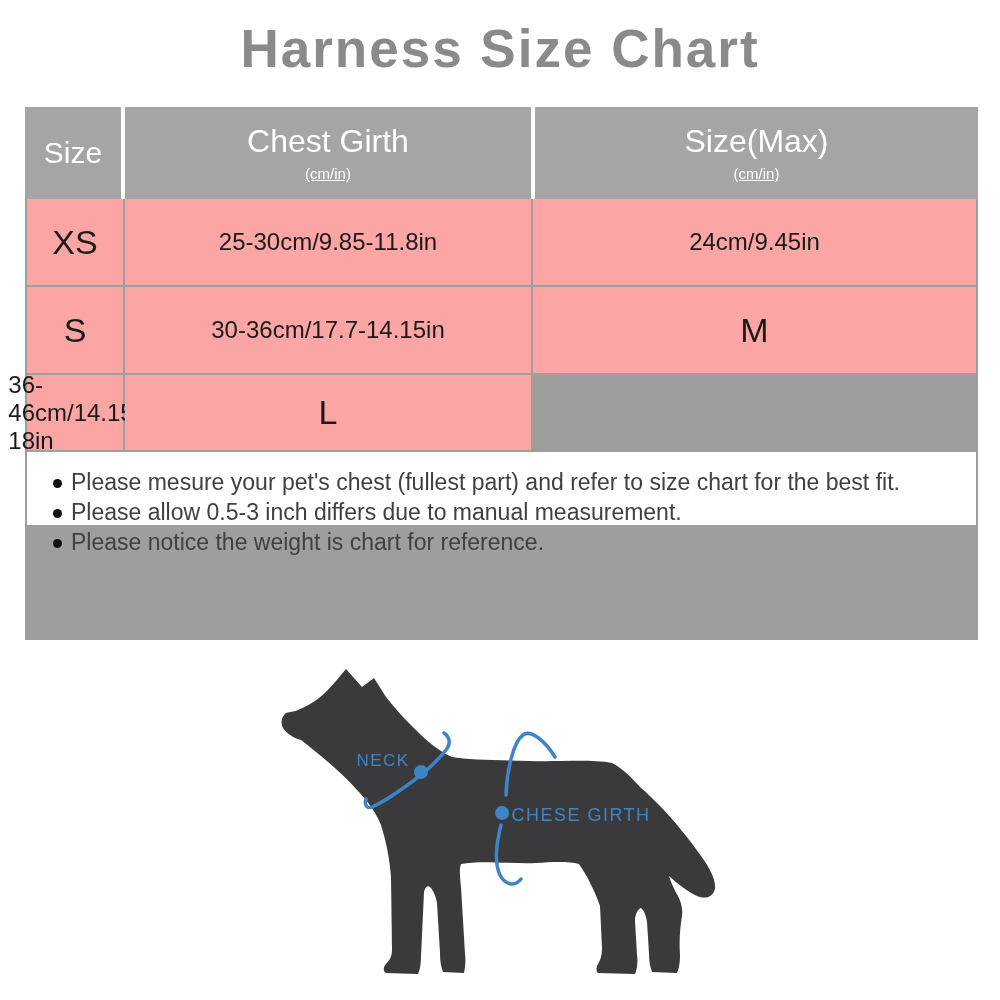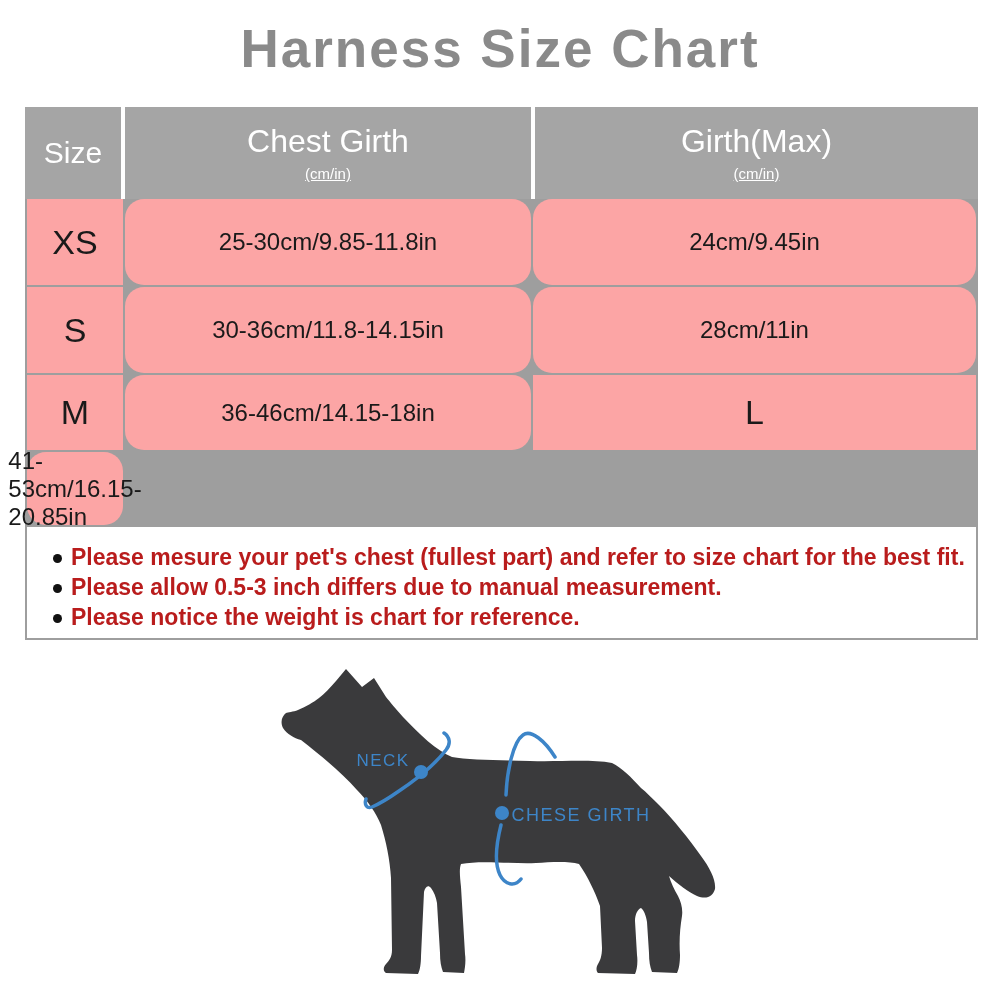--- a/index.html
+++ b/index.html
@@ -24,26 +24,26 @@
   .th-main{font-size:32px;line-height:1;}
   .th-size{font-size:30px;}
   .th-sub{font-size:15px;line-height:1;text-decoration:underline;}
   .tbody{
     display:grid;grid-template-columns:96px 406px 443px;
     grid-template-rows:86px 86px 75px 73px 111px;gap:2px;
     background:#9e9e9e;border:2px solid #9e9e9e;border-top:none;
   }
   .cell{background:#fca5a5;display:flex;align-items:center;justify-content:center;color:#1a1a1a;}
   .size-cell{font-size:34px;}
-  .val-cell{font-size:24px;border-radius:19px;}
+  .val-cell{font-size:24px;}
   .notes-box{
     grid-column:1 / -1;background:#ffffff;display:flex;flex-direction:column;
     justify-content:flex-start;padding:15px 8px 8px 26px;box-sizing:border-box;
   }
-  .note-line{display:flex;align-items:center;line-height:30px;font-size:23px;color:#b91c1c;font-weight:bold;}
+  .note-line{display:flex;align-items:center;line-height:30px;font-size:23px;color:#404040;}
   .bullet-dot{
     width:9px;height:9px;border-radius:50%;background:#111111;flex-shrink:0;
     margin-right:9px;margin-top:2px;
   }
   
   .dog-diagram{position:absolute;left:250px;top:650px;}
   .measure-label{
     font-family:"Liberation Sans","DejaVu Sans",sans-serif;
     letter-spacing:1.5px;fill:#3d85c8;
   }
@@ -56,40 +56,38 @@
 <div class="size-chart">
   <div class="thead">
     <div class="th">
       <span class="th-main th-size">Size</span>
     </div>
     <div class="th">
       <span class="th-main">Chest Girth</span>
       <span class="th-sub">(cm/in)</span>
     </div>
     <div class="th">
-      <span class="th-main">Girth(Max)</span>
+      <span class="th-main">Size(Max)</span>
       <span class="th-sub">(cm/in)</span>
     </div>
   </div>
 
   <div class="tbody">
 
     <div class="cell size-cell">XS</div>
     <div class="cell val-cell">25-30cm/9.85-11.8in</div>
     <div class="cell val-cell">24cm/9.45in</div>
 
     <div class="cell size-cell">S</div>
-    <div class="cell val-cell">30-36cm/11.8-14.15in</div>
-    <div class="cell val-cell">28cm/11in</div>
+    <div class="cell val-cell">30-36cm/17.7-14.15in</div>
 
     <div class="cell size-cell">M</div>
     <div class="cell val-cell">36-46cm/14.15-18in</div>
 
     <div class="cell size-cell">L</div>
-    <div class="cell val-cell">41-53cm/16.15-20.85in</div>
 
     <div class="notes-box">
       <div class="note-line">
         <span class="bullet-dot"></span>
         <span>Please mesure your pet's chest (fullest part) and refer to size chart for the best fit.</span>
       </div>
       <div class="note-line">
         <span class="bullet-dot"></span>
         <span>Please allow 0.5-3 inch differs due to manual measurement.</span>
       </div>

